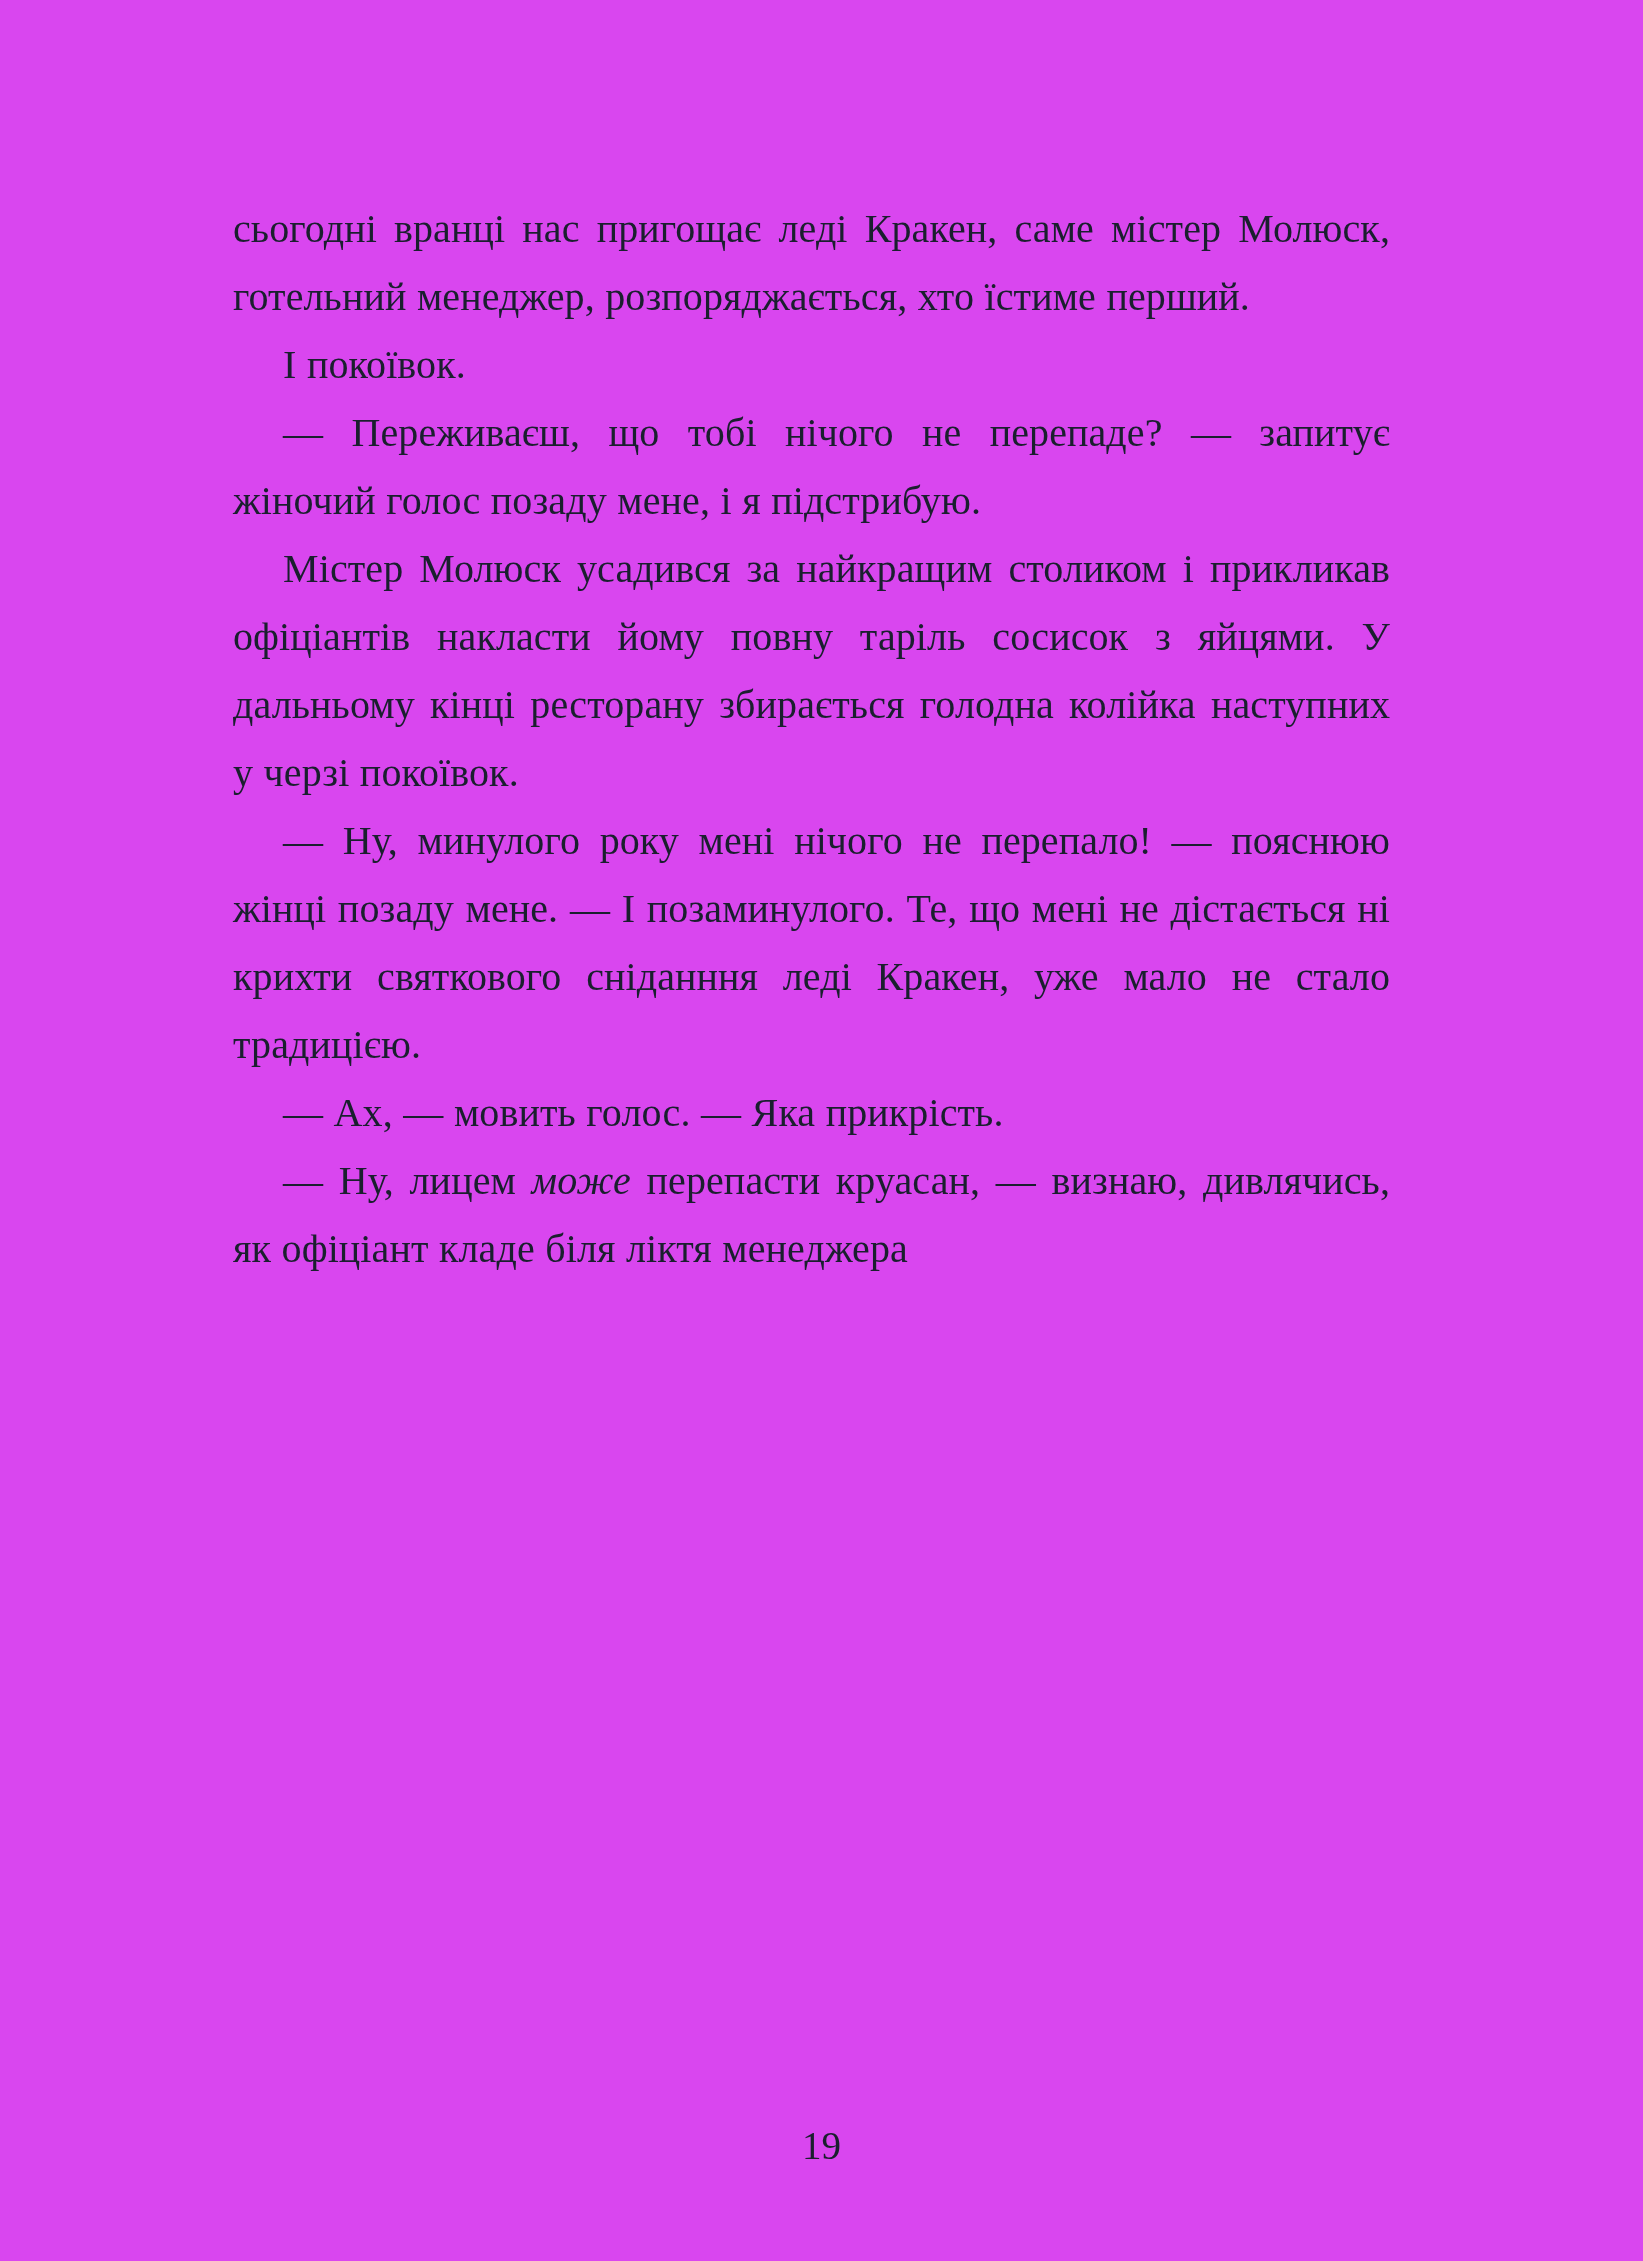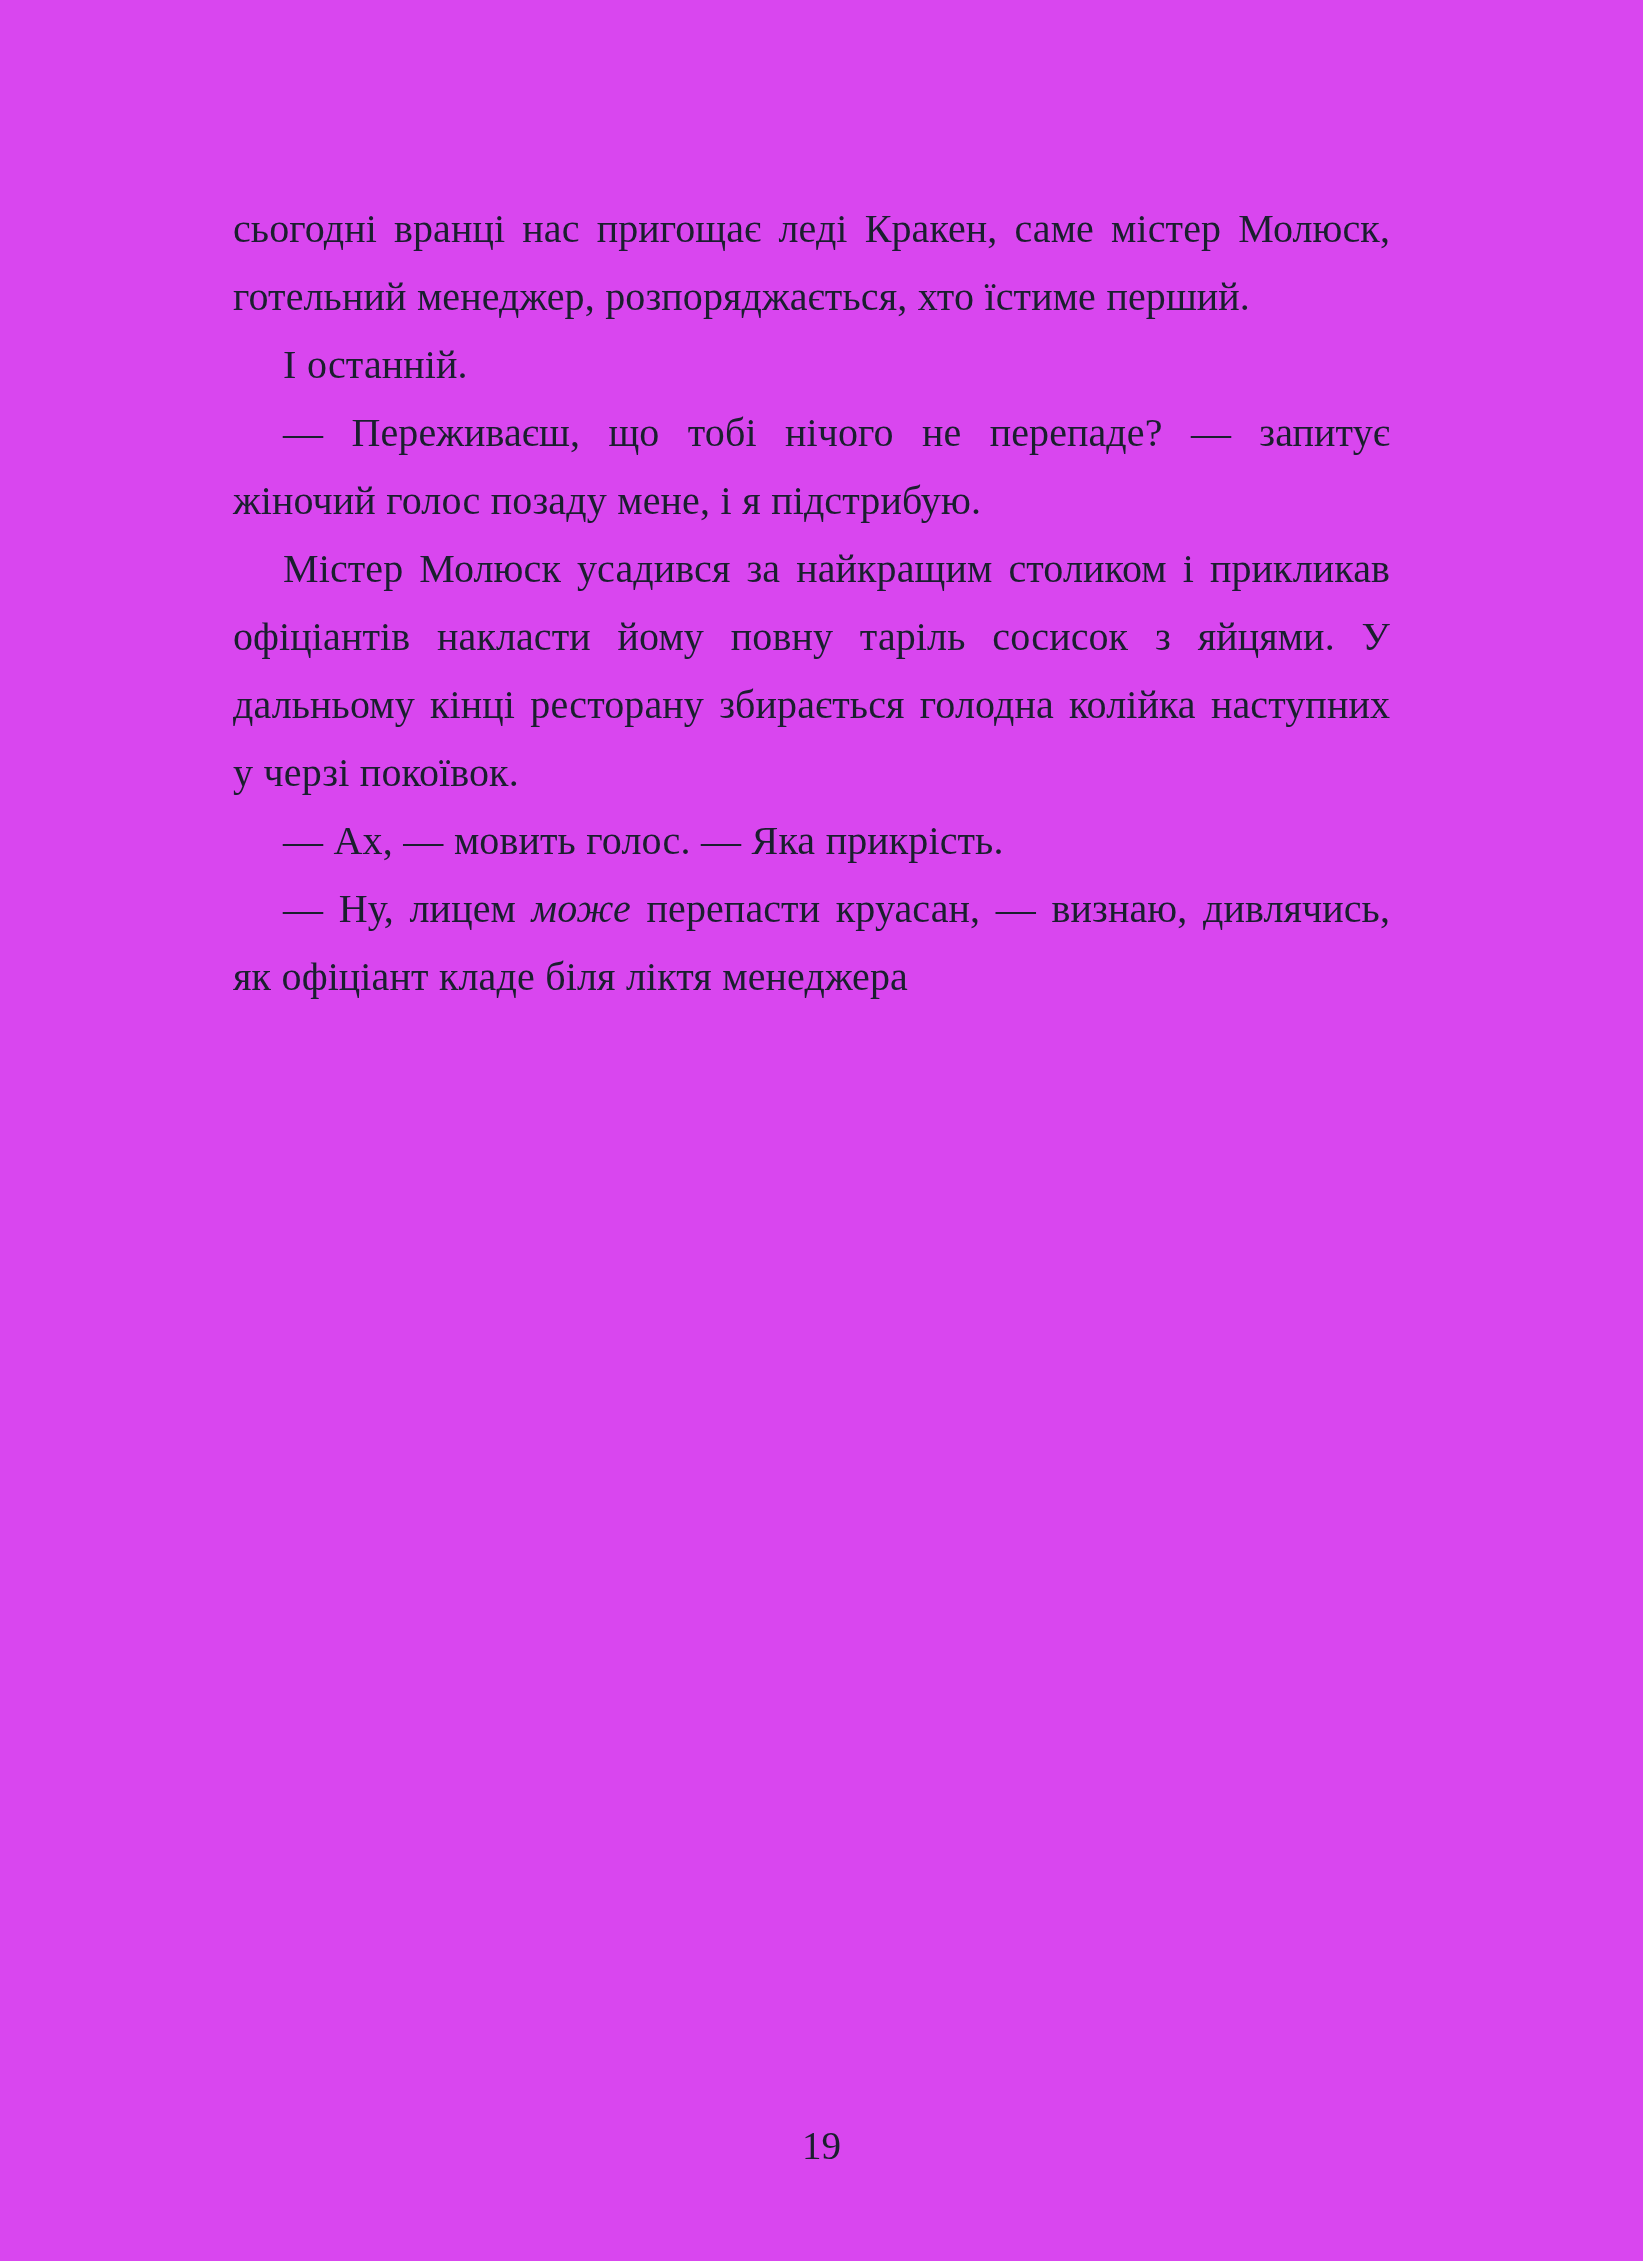--- a/index.html
+++ b/index.html
@@ -67,27 +67,28 @@
 </style>
 </head>
 <body>
 
 <div class="page">
 
   <div class="text-block">
 
     <p class="para no-indent">сьогодні вранці нас пригощає леді Кракен, саме містер Молюск, готельний менеджер, розпоряджається, хто їстиме перший.</p>
 
-    <p class="para">І останній.</p>
+    <p class="para">І покоївок.</p>
 
     <p class="para">— Переживаєш, що тобі нічого не перепаде? — запитує жіночий голос позаду мене, і я підстрибую.</p>
 
 
     <p class="para">Містер Молюск усадився за найкращим столиком і прикликав офіціантів накласти йому повну таріль сосисок з яйцями. У дальньому кінці ресторану збирається голодна колійка наступних у черзі покоївок.</p>
 
+    <p class="para">— Ну, минулого року мені нічого не перепало! — пояснюю жінці позаду мене. — І позаминулого. Те, що мені не дістається ні крихти святкового сніданння леді Кракен, уже мало не стало традицією.</p>
 
     <p class="para">— Ах, — мовить голос. — Яка прикрість.</p>
 
     <p class="para"><span>— Ну, лицем </span><em class="ital">може</em><span> перепасти круасан, — визнаю, дивлячись, як офіціант кладе біля ліктя менеджера</span></p>
 
   </div>
 
   <div class="page-number">19</div>
 
 </div>

